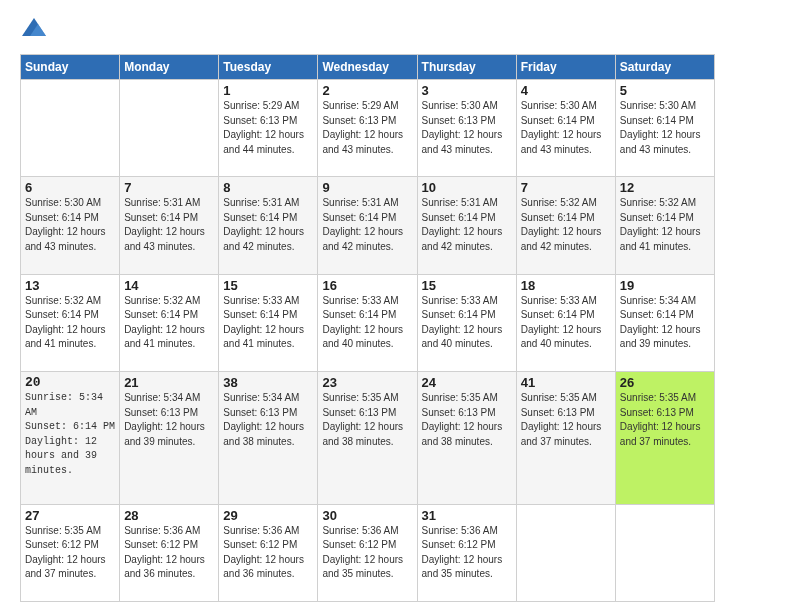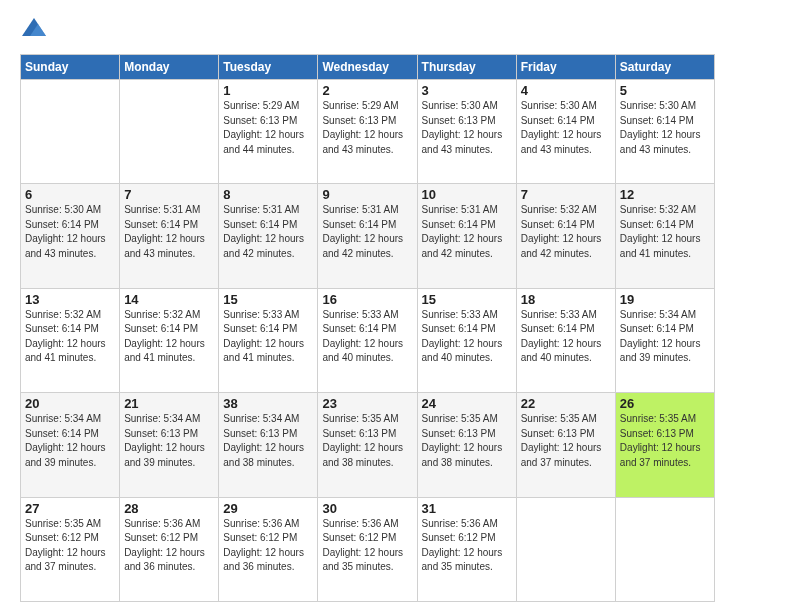--- a/index.html
+++ b/index.html
@@ -254,21 +254,21 @@
 Daylight: 12 hours and 40 minutes.</div>
           </td>
           <td>
             <span class="day-num">19</span>
             <div class="day-info" style="white-space: pre-line;">Sunrise: 5:34 AM
 Sunset: 6:14 PM
 Daylight: 12 hours and 39 minutes.</div>
           </td>
         </tr>
         <tr>
-          <td style="background: rgb(245, 245, 245);">
+          <td style="background: rgb(245, 245, 245); font-family: Liberation Mono, monospace;">
             <span class="day-num">20</span>
             <div class="day-info" style="white-space: pre-line;">Sunrise: 5:34 AM
 Sunset: 6:14 PM
 Daylight: 12 hours and 39 minutes.</div>
           </td>
           <td style="background: rgb(245, 245, 245); margin-top: 18px;">
             <span class="day-num">21</span>
             <div class="day-info" style="white-space: pre-line;">Sunrise: 5:34 AM
 Sunset: 6:13 PM
 Daylight: 12 hours and 39 minutes.</div>
@@ -285,21 +285,21 @@
 Sunset: 6:13 PM
 Daylight: 12 hours and 38 minutes.</div>
           </td>
           <td style="background: rgb(245, 245, 245);">
             <span class="day-num">24</span>
             <div class="day-info" style="white-space: pre-line;">Sunrise: 5:35 AM
 Sunset: 6:13 PM
 Daylight: 12 hours and 38 minutes.</div>
           </td>
           <td style="background: rgb(245, 245, 245);">
-            <span class="day-num">22</span>
+            <span class="day-num">41</span>
             <div class="day-info" style="white-space: pre-line;">Sunrise: 5:35 AM
 Sunset: 6:13 PM
 Daylight: 12 hours and 37 minutes.</div>
           </td>
           <td style="background: #bef264;">
             <span class="day-num">26</span>
             <div class="day-info" style="white-space: pre-line;">Sunrise: 5:35 AM
 Sunset: 6:13 PM
 Daylight: 12 hours and 37 minutes.</div>
           </td>

